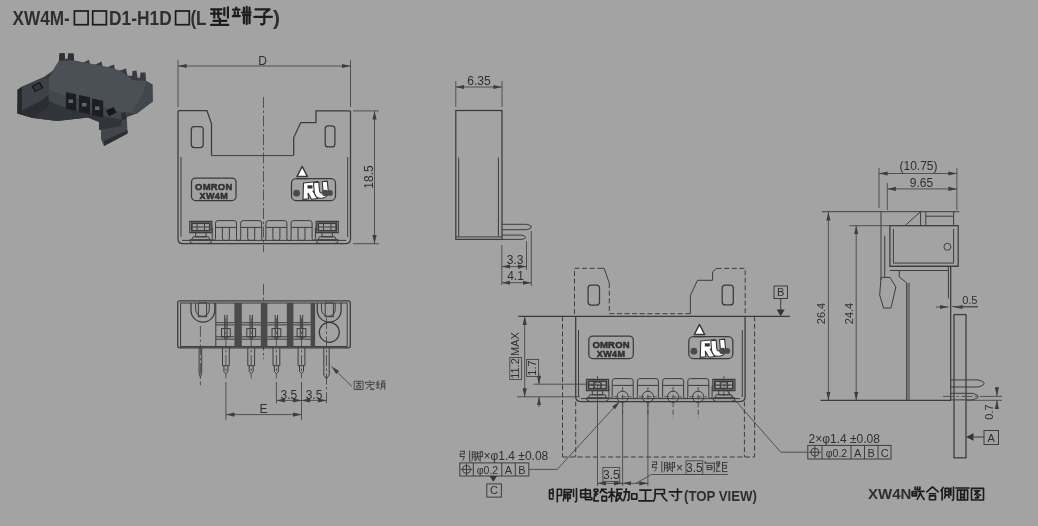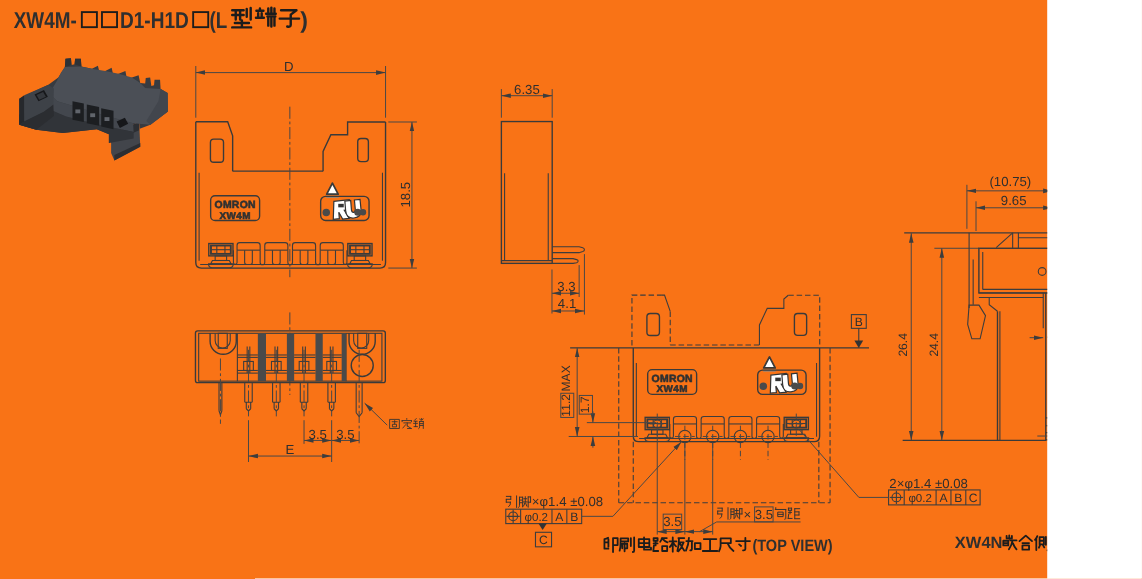--- a/index.html
+++ b/index.html
@@ -1,16 +1,16 @@
 <!DOCTYPE html>
 <html><head>
 <meta charset="utf-8">
 <style>
 html,body{margin:0;padding:0;background:#fff;}
-#page{position:relative;width:952px;height:526px;background:#f97316;overflow:hidden;font-family:"Liberation Sans",sans-serif;}
+#page{position:relative;width:1038px;height:526px;background:#a3a3a3;overflow:hidden;font-family:"Liberation Sans",sans-serif;}
 text{font-family:"Liberation Sans",sans-serif;fill:#2f2f2f;}
 .ln{stroke:#3d3d3d;stroke-width:1;fill:none;}
 .th{stroke:#3a3a3a;stroke-width:1.25;fill:none;}
 .dim{stroke:#474747;stroke-width:0.9;fill:none;}
 .dsh{stroke-dasharray:5 2.6;}
 .cl{stroke:#474747;stroke-width:0.9;fill:none;stroke-dasharray:11 2.5 2.5 2.5;}
 .cjk{stroke:#333;stroke-width:7.5;fill:none;stroke-linecap:round;stroke-linejoin:round;}
 .cjkb{stroke:#1c1c1c;stroke-width:11;fill:none;stroke-linecap:round;stroke-linejoin:round;}
 </style>
 </head>

